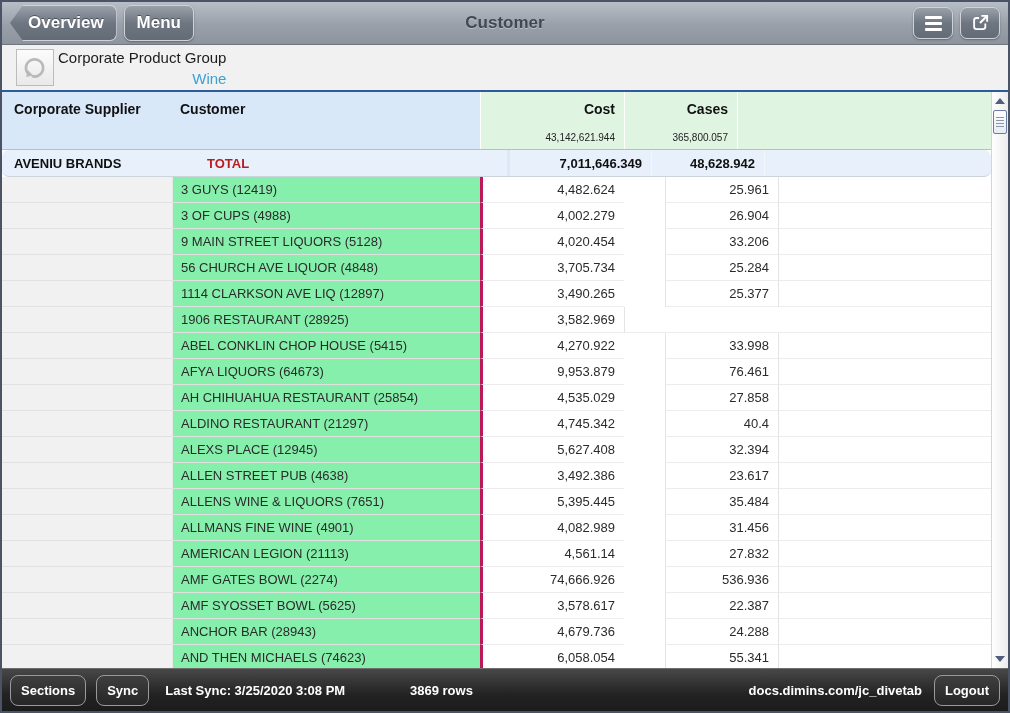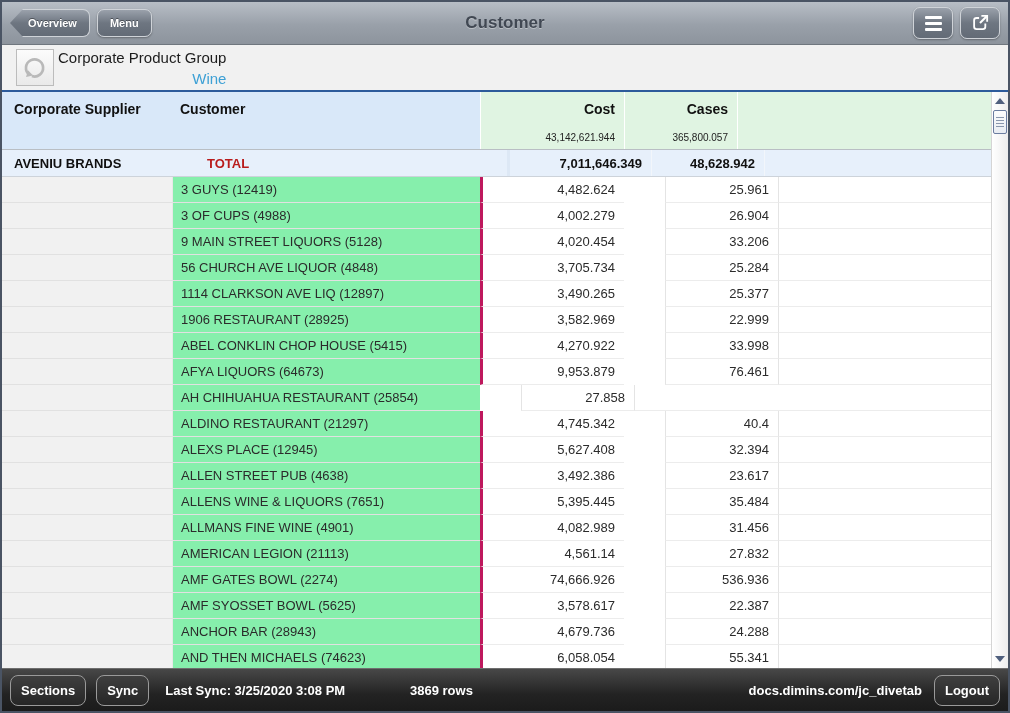--- a/index.html
+++ b/index.html
@@ -23,21 +23,21 @@
     position:absolute; left:0; right:0; text-align:center;
     font-size:17px; font-weight:bold; color:#414853;
     text-shadow:0 1px 0 rgba(255,255,255,0.35);
     pointer-events:none;
   }
   .tb-left, .tb-right { display:flex; gap:7px; align-items:center; z-index:2; }
   .tb-right { margin-left:auto; }
   .btn-gray {
     background:linear-gradient(#9aa1ab, #6e7681 50%, #636b76);
     border:1px solid #cfd3d8; border-radius:7px;
-    color:#fff; font-weight:bold; font-size:11px;
+    color:#fff; font-weight:bold; font-size:17px;
     padding:7px 12px; cursor:pointer;
     text-shadow:0 -1px 0 rgba(0,0,0,0.4);
     box-shadow:0 1px 2px rgba(0,0,0,0.3);
     font-family:"Liberation Sans", sans-serif;
     text-align:right;
   }
   .btn-back {
     clip-path:polygon(13px 0, 100% 0, 100% 100%, 13px 100%, 0 50%);
     border-radius:0 7px 7px 0;
     padding:7px 12px 7px 18px;
@@ -86,20 +86,21 @@
   .hdr-totals { height:25px; font-size:10px; color:#222; border-bottom:1px solid #b9bec4; }
   .hdr-blue { background:#d9e8f9; }
   .hdr-green { background:#e0f4e2; }
   .hdr-names .col-cost, .hdr-totals .col-cost { border-left:1px solid #fff; }
   .hdr-names .col-cases, .hdr-totals .col-cases { border-left:1px solid #fff; }
   .hdr-names .col-fill, .hdr-totals .col-fill { border-left:1px solid #fff; }
 
   .total-row {
     height:27px; background:#e7f0fb; font-size:13px;
     border-bottom:1px solid #cdd3da;
+    border-radius:7px;
   }
   .total-row .col-supplier { font-weight:bold; color:#101010; }
   .total-row .col-customer { font-weight:bold; color:#b91c1c;margin-left:27px; }
   .total-row .col-cost, .total-row .col-cases { font-weight:bold; color:#101010; }
   .total-row .col-cost { border-left:3px solid #dde8f5; }
   .total-row .col-cases, .total-row .col-fill { border-left:1px solid #f2f6fb; }
 
   .data-row { height:26px; font-size:13px; color:#2b2b2b; cursor:pointer; }
   .data-row .col-supplier { background:#f1f1f1; border-bottom:1px solid #e1e1e1; }
   .data-row .col-customer { background:#86efac; border-bottom:1px solid #e1e1e1; border-left:1px solid #e8e8e8; }
@@ -255,21 +256,20 @@
           <div class="cell col-customer">1114 CLARKSON AVE LIQ (12897)</div>
           <div class="cell col-cost">3,490.265</div>
           <div class="cell col-cases">25.377</div>
           <div class="cell col-fill"></div>
         </div>
 
         <div class="row data-row">
           <div class="cell col-supplier"></div>
           <div class="cell col-customer">1906 RESTAURANT (28925)</div>
           <div class="cell col-cost">3,582.969</div>
-          <div class="cell col-cases">22.999</div>
           <div class="cell col-fill"></div>
         </div>
 
         <div class="row data-row">
           <div class="cell col-supplier"></div>
           <div class="cell col-customer">ABEL CONKLIN CHOP HOUSE (5415)</div>
           <div class="cell col-cost">4,270.922</div>
           <div class="cell col-cases">33.998</div>
           <div class="cell col-fill"></div>
         </div>
@@ -278,20 +278,21 @@
           <div class="cell col-supplier"></div>
           <div class="cell col-customer">AFYA LIQUORS (64673)</div>
           <div class="cell col-cost">9,953.879</div>
           <div class="cell col-cases">76.461</div>
           <div class="cell col-fill"></div>
         </div>
 
         <div class="row data-row">
           <div class="cell col-supplier"></div>
           <div class="cell col-customer">AH CHIHUAHUA RESTAURANT (25854)</div>
+          <div class="cell col-cost">4,535.029</div>
           <div class="cell col-cases">27.858</div>
           <div class="cell col-fill"></div>
         </div>
 
         <div class="row data-row">
           <div class="cell col-supplier"></div>
           <div class="cell col-customer">ALDINO RESTAURANT (21297)</div>
           <div class="cell col-cost">4,745.342</div>
           <div class="cell col-cases">40.4</div>
           <div class="cell col-fill"></div>

